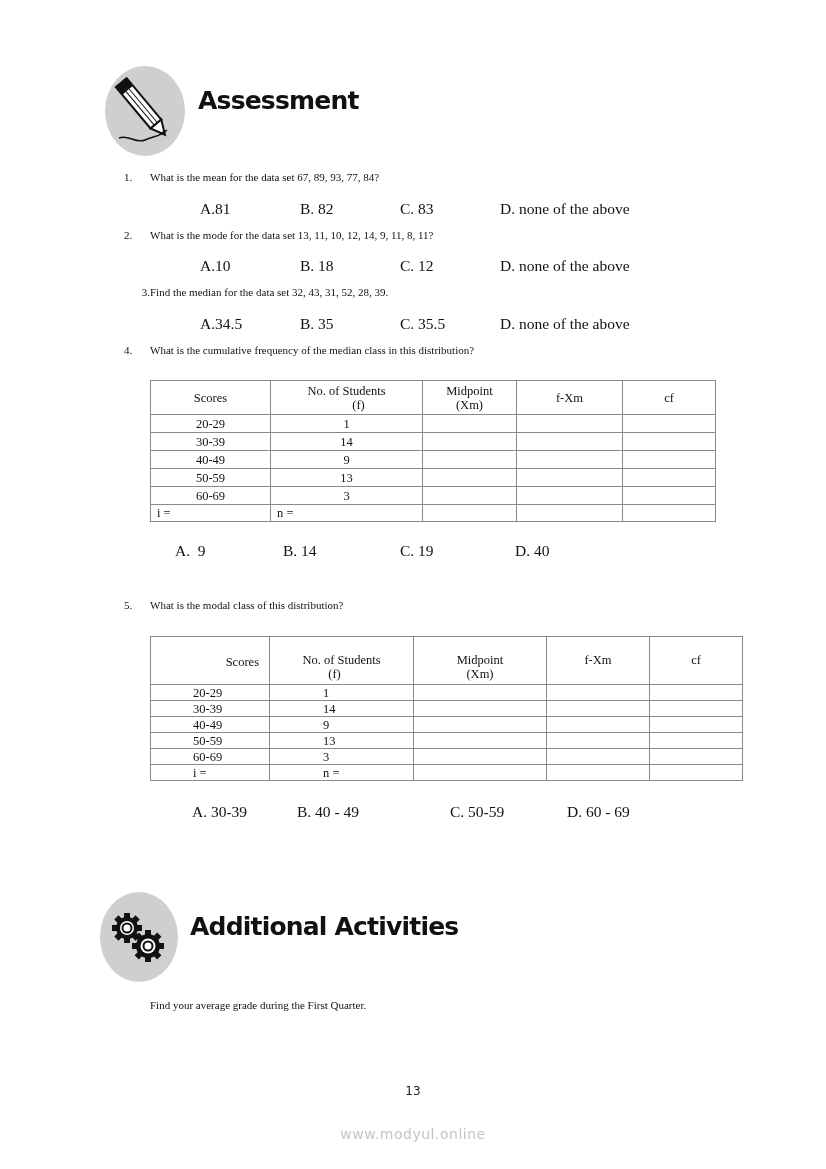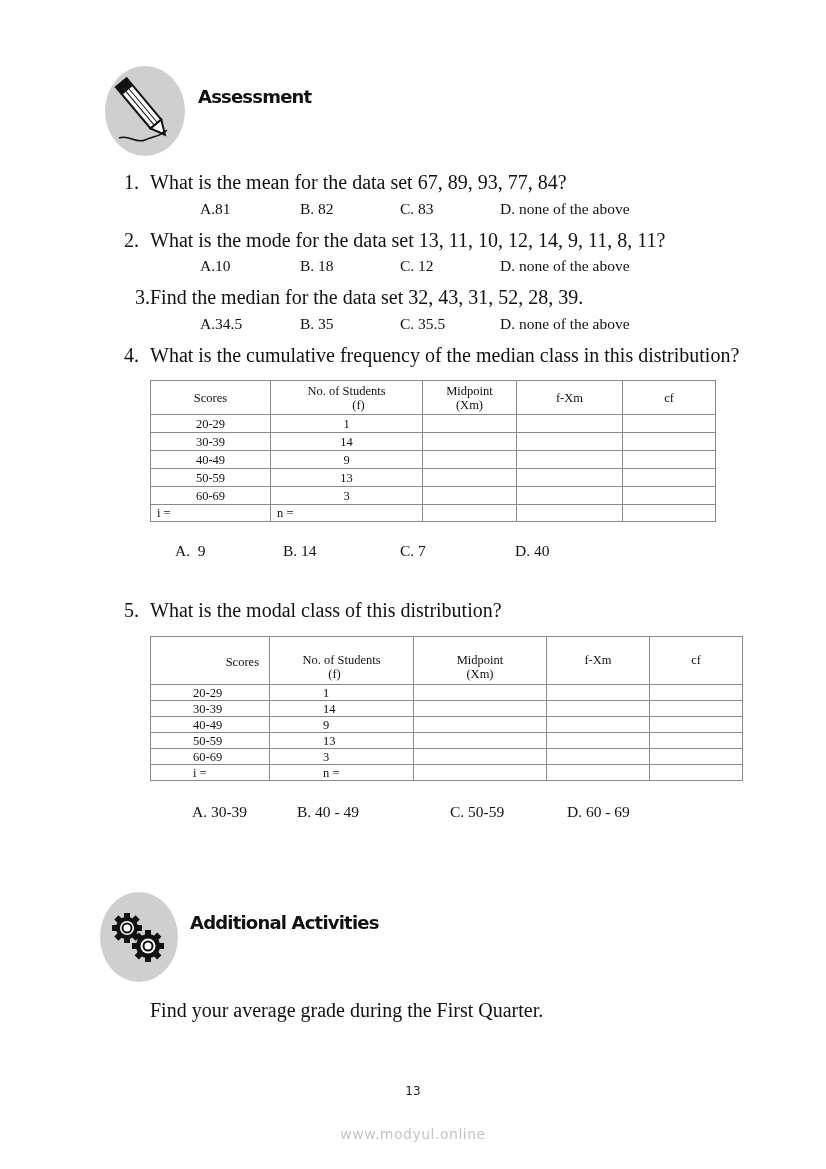--- a/index.html
+++ b/index.html
@@ -1,22 +1,22 @@
 <!DOCTYPE html>
 <html><head>
 <meta charset="utf-8">
 <style>
   html, body { margin: 0; padding: 0; background: #ffffff; }
   body { width: 826px; height: 1169px; position: relative; overflow: hidden;
          font-family: "Liberation Serif", "DejaVu Serif", serif; color: #111; }
   .section-icon { position: absolute; width: 80px; height: 90px; border-radius: 50%;
                   background: #cfcfcf; }
   .section-title { position: absolute; font-family: "DejaVu Sans", "Liberation Sans", sans-serif;
-                   font-weight: bold; font-size: 18px; letter-spacing: -0.8px; color: #111; }
-  .q { position: absolute; left: 124px; font-size: 20px; white-space: nowrap; }
+                   font-weight: bold; font-size: 25px; letter-spacing: -0.8px; color: #111; }
+  .q { position: absolute; left: 124px; font-size: 11px; white-space: nowrap; }
   .q .num { display: inline-block; width: 26px; }
   .choices { position: absolute; font-size: 15.5px; white-space: nowrap; height: 20px; }
   .choices span { position: absolute; top: 0; }
   table.freq { position: absolute; border-collapse: collapse; font-size: 12.5px; }
   table.freq td, table.freq th { border: 1px solid #8a8a8a; padding: 0; font-weight: normal;
       line-height: 14px; }
   table.freq th { vertical-align: top; }
   .page-num { position: absolute; left: 0; width: 826px; top: 1084px; text-align: center;
               font-family: "DejaVu Sans", sans-serif; font-size: 12px; color: #222; }
   .watermark { position: absolute; left: 0; width: 826px; top: 1126px; text-align: center;
@@ -131,21 +131,21 @@
     <td></td>
         <td></td>
         <td></td>
   </tr>
 </tbody>
   </table>
 
 <div class="choices" style="top:542px; left:0;">
   <span style="left:175px; white-space:pre;">A.  9</span>
   <span style="left:283px">B. 14</span>
-  <span style="left:400px">C. 7</span>
+  <span style="left:400px">C. 19</span>
   <span style="left:515px">D. 40</span>
 </div>
 
 <div class="q" style="top:599px;">
   <span class="num">5.</span><span>What is the modal class of this distribution?</span>
 </div>
 
 <table class="freq" style="left:150px; top:636px; width:593px;">
   <tbody>
       <tr style="height:48px;">

